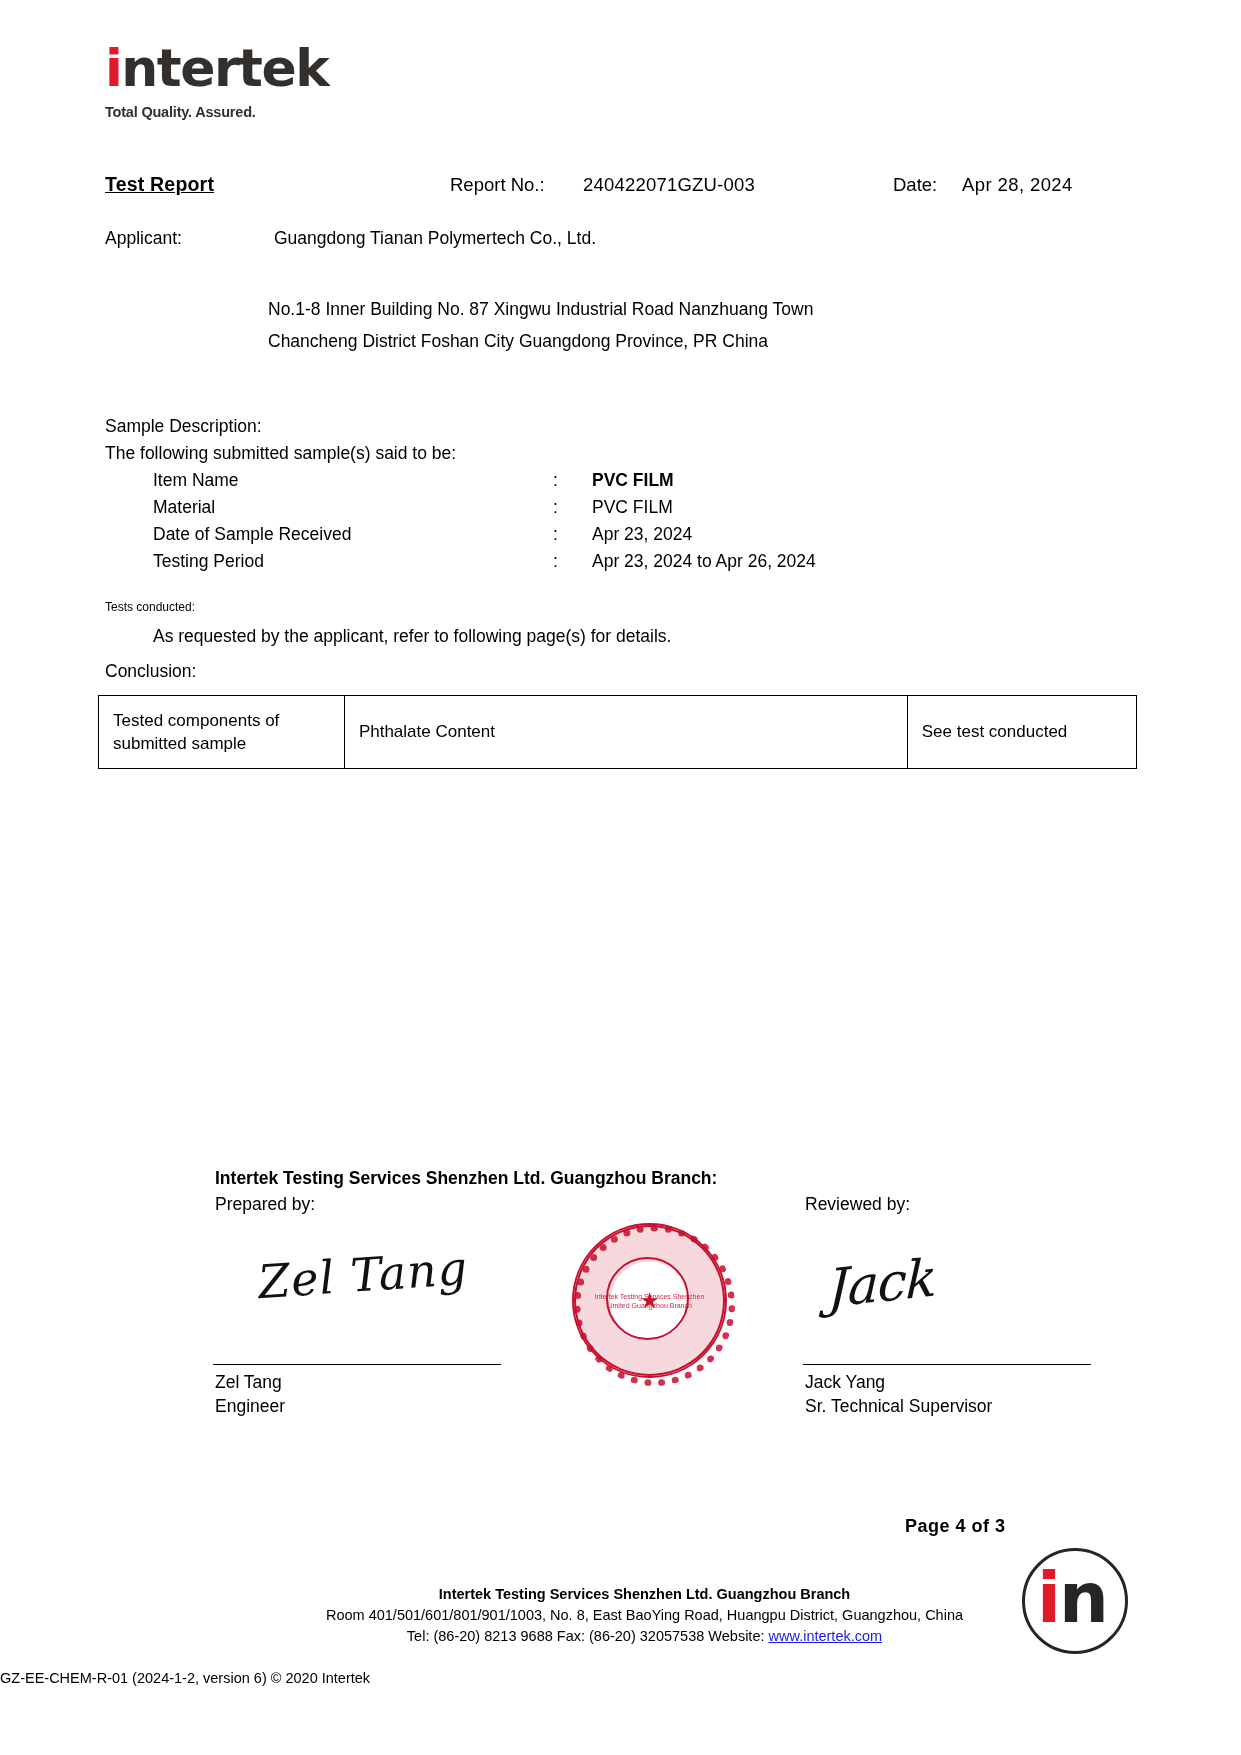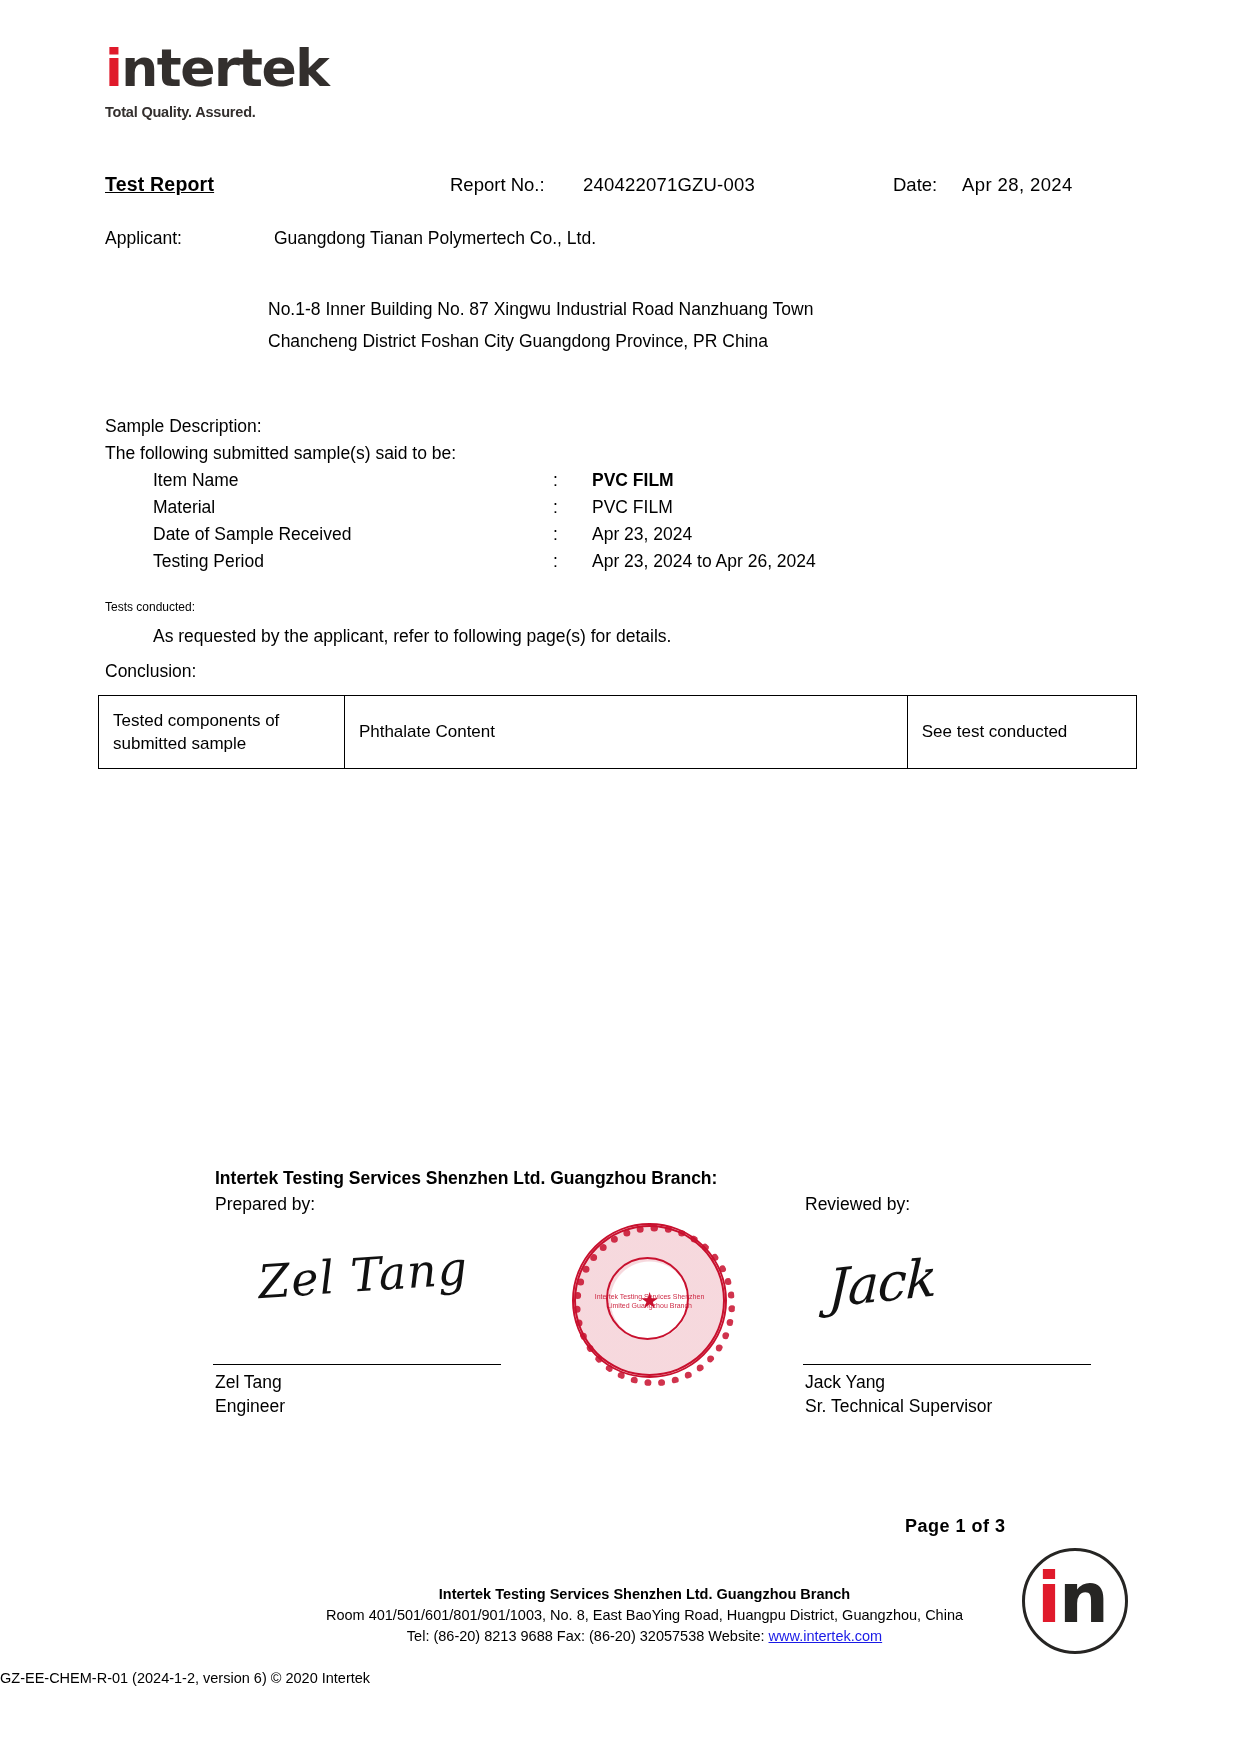--- a/index.html
+++ b/index.html
@@ -460,21 +460,21 @@
   <div class="sig-title-right">Sr. Technical Supervisor</div>
 
   <div class="stamp">
     <div class="ring-outer"></div>
     <div class="ring-dashes"></div>
     <div class="ring-inner"></div>
     <div class="stamp-text">Intertek Testing Services Shenzhen Limited Guangzhou Branch</div>
     <div class="star">★</div>
   </div>
 
-  <div class="page-no">Page 1 of 3</div>
+  <div class="page-no">Page 4 of 3</div>
 
   <div class="footer-lines">
     <div class="f1">Intertek Testing Services Shenzhen Ltd. Guangzhou Branch</div>
     <div>Room 401/501/601/801/901/1003, No. 8, East BaoYing Road, Huangpu District, Guangzhou, China</div>
     <div><span>Tel: (86-20) 8213 9688 Fax: (86-20) 32057538 Website: </span><a class="footer-link" href="#">www.intertek.com</a></div>
   </div>
 
   <div class="footer-code">GZ-EE-CHEM-R-01 (2024-1-2, version 6)   © 2020 Intertek</div>
 
   <div class="footer-mark">

